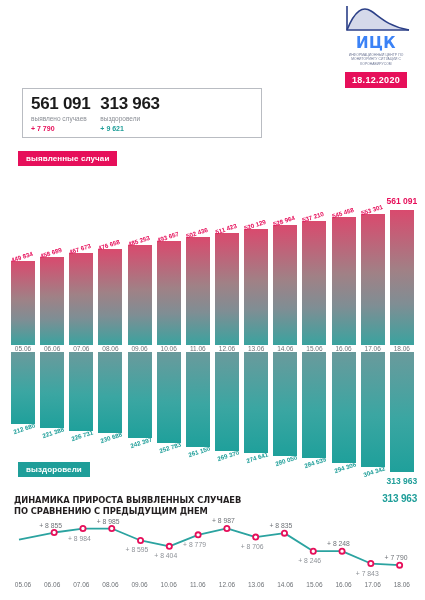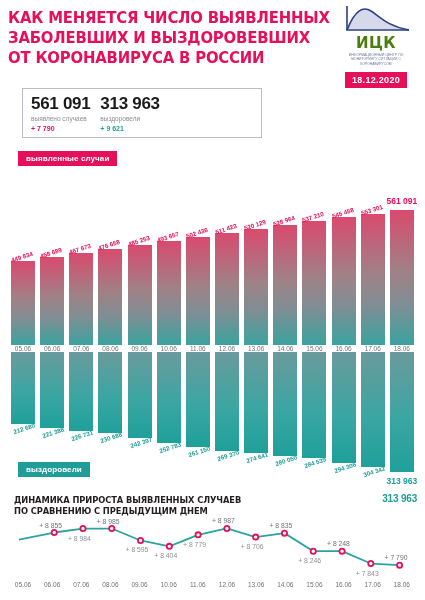--- a/index.html
+++ b/index.html
@@ -52,21 +52,21 @@
   .logo-mark {
     width: 70px;
     height: 30px;
     margin: 0 auto;
     display: block;
   }
   .logo-name {
     font-family: "DejaVu Sans", sans-serif;
     font-weight: 700;
     font-size: 15px;
-    color: #4d7c0f;
+    color: #3b82f6;
     letter-spacing: 0.5px;
     line-height: 16px;
     margin-top: 1px;
   }
   .logo-sub {
     font-family: "Liberation Sans", sans-serif;
     font-size: 3.3px;
     line-height: 4.4px;
     color: #6b7493;
     letter-spacing: 0.1px;
@@ -286,25 +286,20 @@
     text-align: center;
     font-size: 6.5px;
     color: #6e7277;
   }
 </style>
 </head>
 <body>
 
 <div class="header">
 
-  <div class="title-block">
-    <div class="title-line">КАК МЕНЯЕТСЯ ЧИСЛО ВЫЯВЛЕННЫХ</div>
-    <div class="title-line">ЗАБОЛЕВШИХ И ВЫЗДОРОВЕВШИХ</div>
-    <div class="title-line">ОТ КОРОНАВИРУСА В РОССИИ</div>
-  </div>
 
   <div class="logo-block">
     <svg class="logo-mark" viewBox="0 0 70 30">
       <path d="M6 2 L6 26 L68 26" fill="none" stroke="#2b3f87" stroke-width="1.6"></path>
       <path d="M6 26 C 14 6, 22 2, 30 7 C 38 12, 46 22, 68 26 Z" fill="#3f52a0" opacity="0.22"></path>
       <path d="M6 26 C 14 6, 22 2, 30 7 C 38 12, 46 22, 68 26" fill="none" stroke="#2b3f87" stroke-width="1.6"></path>
     </svg>
     <div class="logo-name">ИЦК</div>
     <div class="logo-sub">ИНФОРМАЦИОННЫЙ ЦЕНТР ПО МОНИТОРИНГУ СИТУАЦИИ С КОРОНАВИРУСОМ</div>
     <div class="date-badge">18.12.2020</div>

